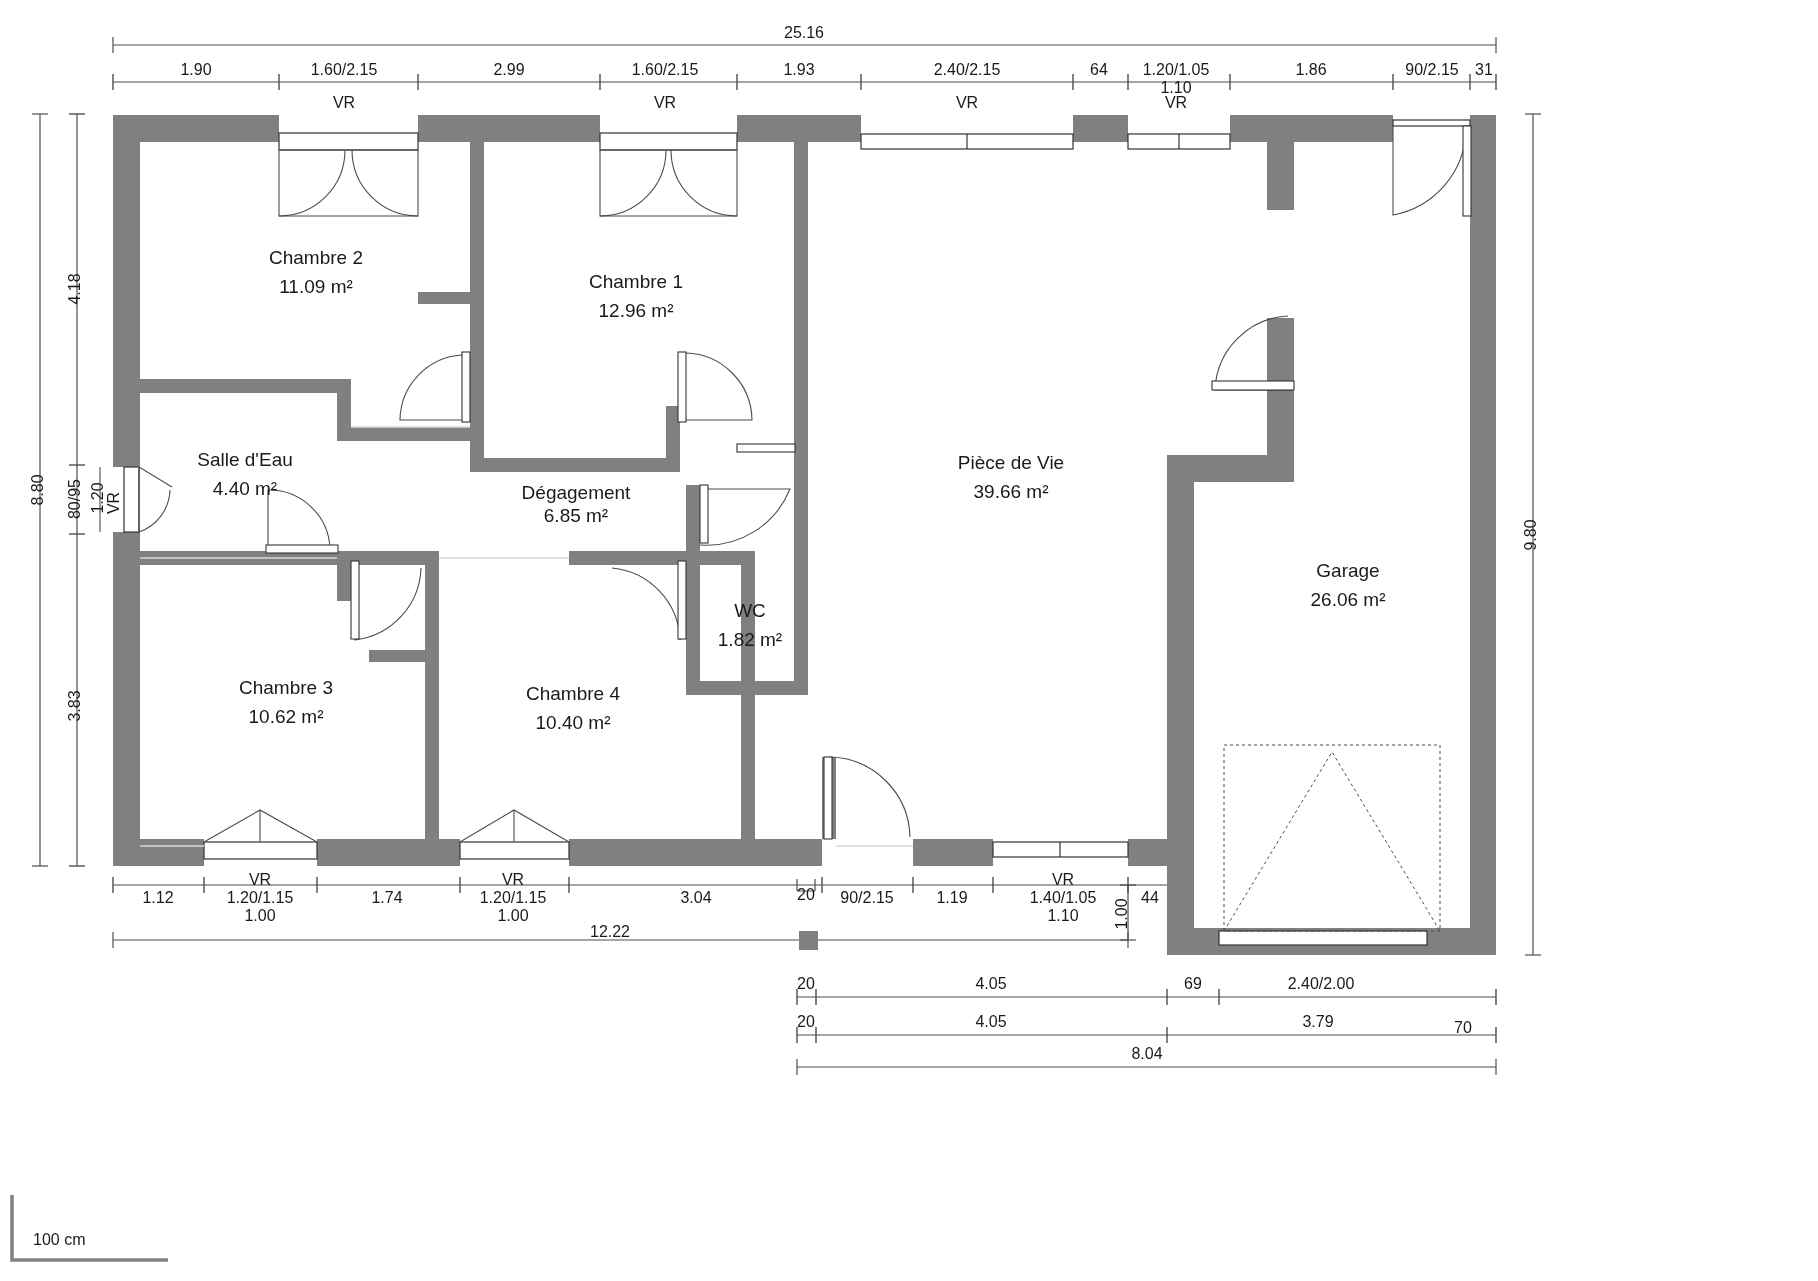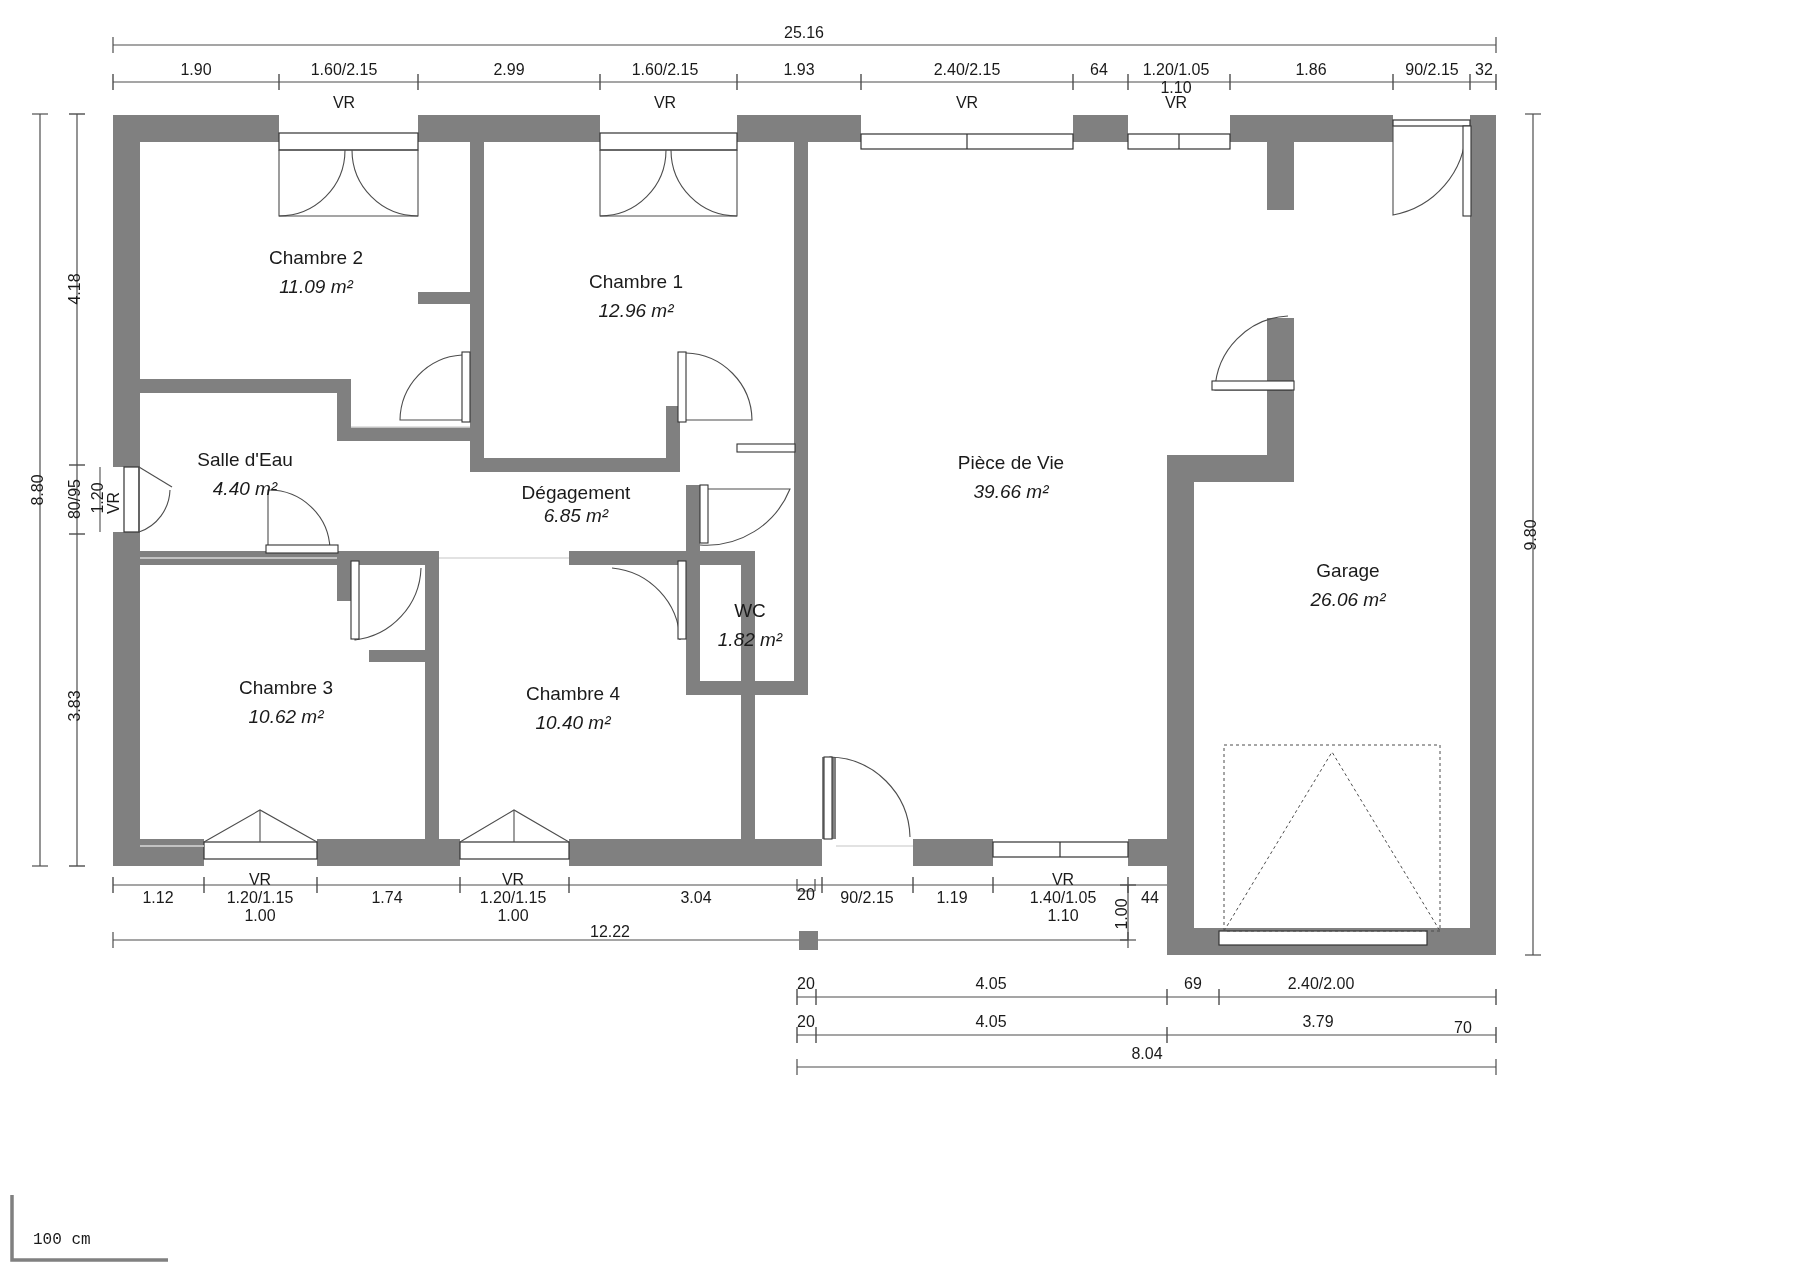--- a/index.html
+++ b/index.html
@@ -8,24 +8,24 @@
     font-family:"Liberation Sans", sans-serif;
     color:#1a1a1a;
   }
   #plan{position:absolute;left:0;top:0;width:1818px;height:1281px;}
   .lbl{
     position:absolute;white-space:nowrap;
     font-family:"Liberation Sans", sans-serif;
     color:#1a1a1a;
   }
   .room-name{font-size:19px;transform:translate(-50%,-50%);}
-  .room-area{font-size:19px;transform:translate(-50%,-50%);font-style:italic;}
+  .room-area{font-size:19px;transform:translate(-50%,-50%);}
   .dim-txt{font-size:16px;transform:translate(-50%,-50%);}
   .dim-txt.vert{transform:translate(-50%,-50%) rotate(-90deg);}
-  .scale-txt{font-size:16px;font-family:Liberation Mono, monospace;}
+  .scale-txt{font-size:16px;}
   svg{display:block;}
 </style>
 </head>
 <body>
 
 <div id="plan">
   <svg width="1818" height="1281" viewBox="0 0 1818 1281">
     <defs>
       <g id="dimtick">
           <line x1="0" y1="-6" x2="0" y2="6" stroke="#4d4d4d" stroke-width="1.4"></line>
@@ -326,21 +326,21 @@
     <div class="lbl dim-txt" style="left:665px;top:103px">VR</div>
     <div class="lbl dim-txt" style="left:799px;top:70px">1.93</div>
     <div class="lbl dim-txt" style="left:967px;top:70px">2.40/2.15</div>
     <div class="lbl dim-txt" style="left:967px;top:103px">VR</div>
     <div class="lbl dim-txt" style="left:1099px;top:70px">64</div>
     <div class="lbl dim-txt" style="left:1176px;top:70px">1.20/1.05</div>
     <div class="lbl dim-txt" style="left:1176px;top:88px">1.10</div>
     <div class="lbl dim-txt" style="left:1176px;top:103px">VR</div>
     <div class="lbl dim-txt" style="left:1311px;top:70px">1.86</div>
     <div class="lbl dim-txt" style="left:1432px;top:70px">90/2.15</div>
-    <div class="lbl dim-txt" style="left:1484px;top:70px">32</div>
+    <div class="lbl dim-txt" style="left:1484px;top:70px">31</div>
 
     <div class="lbl dim-txt vert" style="left:38px;top:490px">8.80</div>
     <div class="lbl dim-txt vert" style="left:75px;top:289px">4.18</div>
     <div class="lbl dim-txt vert" style="left:75px;top:499px">80/95</div>
     <div class="lbl dim-txt vert" style="left:75px;top:706px">3.83</div>
     <div class="lbl dim-txt vert" style="left:98px;top:498px">1.20</div>
     <div class="lbl dim-txt vert" style="left:114px;top:503px">VR</div>
 
     <div class="lbl dim-txt vert" style="left:1531px;top:535px">9.80</div>
 

